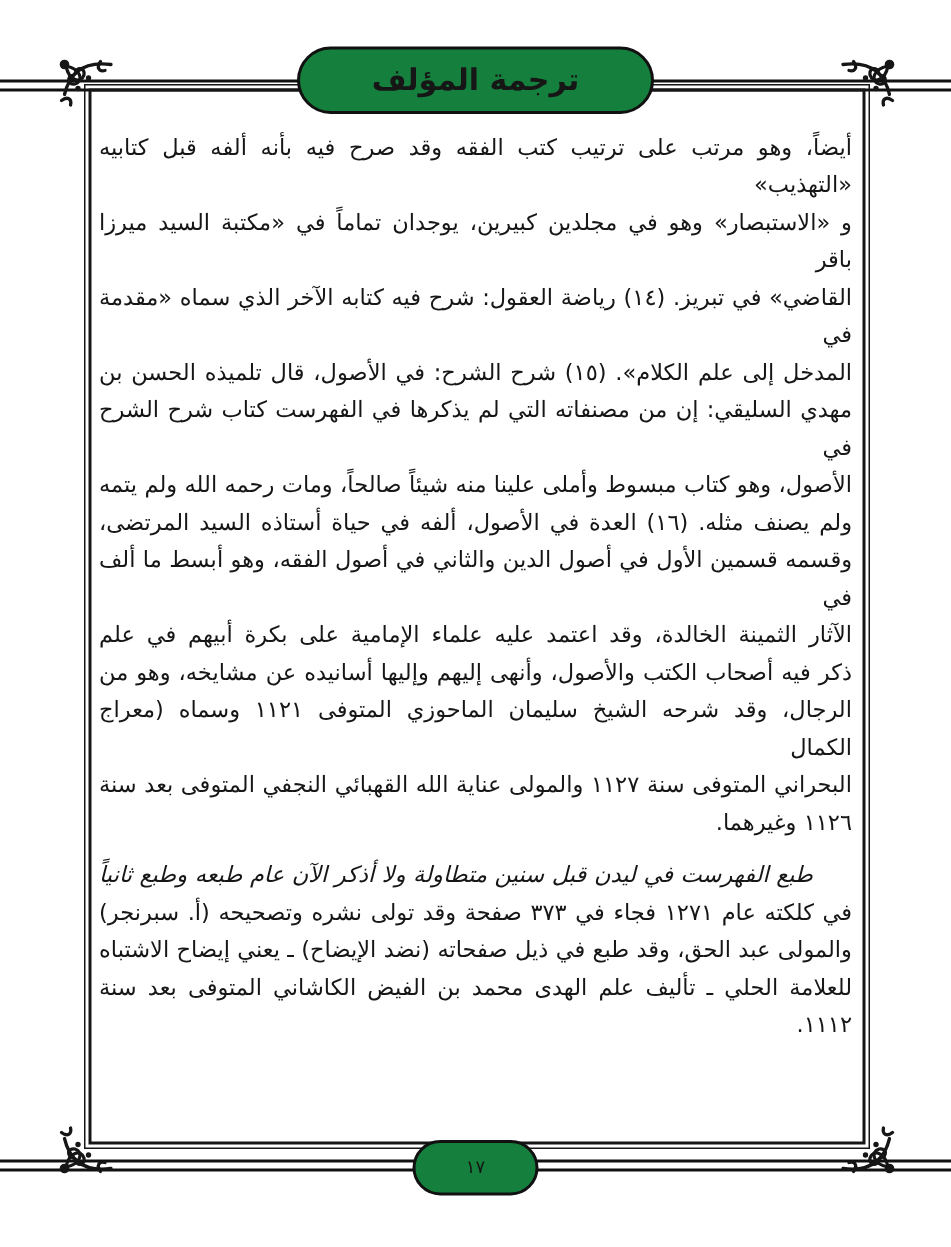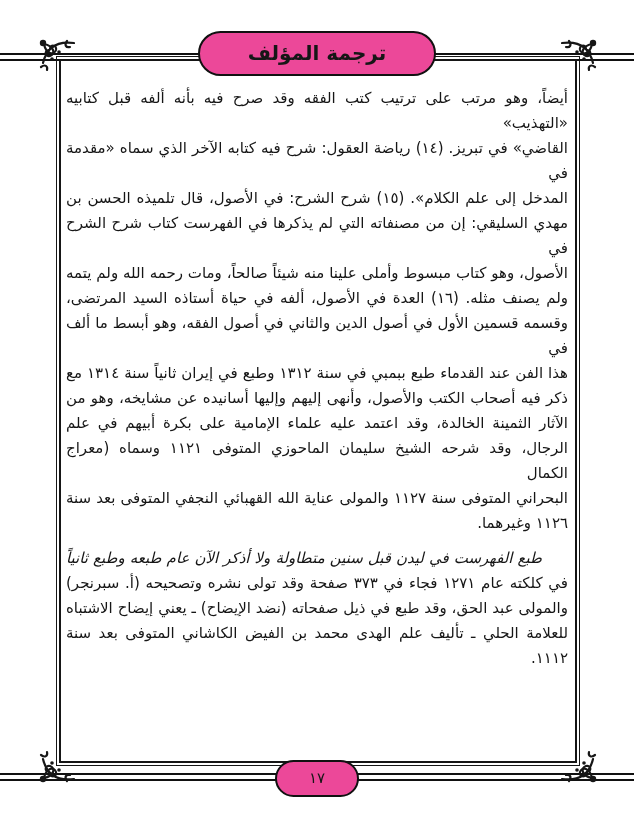--- a/index.html
+++ b/index.html
@@ -13,31 +13,31 @@
   }
   
   .hrule{
     position:absolute;left:0;right:0;height:4px;
     border-top:2px solid #111;border-bottom:2px solid #111;
   }
   .hrule.top{top:53px;}
   .hrule.bottom{top:773px;}
   .cartouche{
     position:absolute;left:50%;transform:translateX(-50%);
-    background:#ec4899;border:2px solid #111;border-radius:24px;
+    background:#15803d;border:2px solid #111;border-radius:24px;
     display:flex;align-items:center;justify-content:center;
     z-index:5;
   }
   .cartouche.title-box{top:31px;width:234px;height:41px;}
   .cartouche.pagenum-box{top:760px;width:80px;height:33px;}
   .title-text{
     font-size:20px;font-weight:bold;letter-spacing:0;
     padding-bottom:2px;
   }
-  .pagenum-text{font-size:15px;padding-bottom:2px;}
+  .pagenum-text{font-size:12px;padding-bottom:2px;}
   
   .frame{
     position:absolute;left:56px;top:56px;width:522px;height:708px;
     border:1px solid #161616;
   }
   .frame-inner{
     position:absolute;inset:2px;
     border:2px solid #161616;
   }
   .corner{
@@ -125,29 +125,29 @@
     </g>
     <circle cx="6" cy="6" r="3.2" fill="#161616"></circle>
     <circle cx="22" cy="15" r="1.8" fill="#161616"></circle>
     <circle cx="15" cy="22" r="1.8" fill="#161616"></circle>
   </svg>
 </div>
 
 <div class="text-body" id="text-body">
     <div class="para">
       <div class="line">أيضاً، وهو مرتب على ترتيب كتب الفقه وقد صرح فيه بأنه ألفه قبل كتابيه «التهذيب»</div>
+      <div class="line">و «الاستبصار» وهو في مجلدين كبيرين، يوجدان تماماً في «مكتبة السيد ميرزا باقر</div>
       <div class="line">القاضي» في تبريز. (١٤) رياضة العقول: شرح فيه كتابه الآخر الذي سماه «مقدمة في</div>
       <div class="line">المدخل إلى علم الكلام». (١٥) شرح الشرح: في الأصول، قال تلميذه الحسن بن</div>
       <div class="line">مهدي السليقي: إن من مصنفاته التي لم يذكرها في الفهرست كتاب شرح الشرح في</div>
       <div class="line">الأصول، وهو كتاب مبسوط وأملى علينا منه شيئاً صالحاً، ومات رحمه الله ولم يتمه</div>
       <div class="line">ولم يصنف مثله. (١٦) العدة في الأصول، ألفه في حياة أستاذه السيد المرتضى،</div>
       <div class="line">وقسمه قسمين الأول في أصول الدين والثاني في أصول الفقه، وهو أبسط ما ألف في</div>
-      <div class="line">هذا الفن عند القدماء طبع ببمبي في سنة ١٣١٢ وطبع في إيران ثانياً سنة ١٣١٤ مع</div>
+      <div class="line">الآثار الثمينة الخالدة، وقد اعتمد عليه علماء الإمامية على بكرة أبيهم في علم</div>
       <div class="line">ذكر فيه أصحاب الكتب والأصول، وأنهى إليهم وإليها أسانيده عن مشايخه، وهو من</div>
-      <div class="line">الآثار الثمينة الخالدة، وقد اعتمد عليه علماء الإمامية على بكرة أبيهم في علم</div>
       <div class="line">الرجال، وقد شرحه الشيخ سليمان الماحوزي المتوفى ١١٢١ وسماه (معراج الكمال</div>
       <div class="line">البحراني المتوفى سنة ١١٢٧ والمولى عناية الله القهبائي النجفي المتوفى بعد سنة</div>
       <div class="line final">١١٢٦ وغيرهما.</div>
     </div>
     <div class="para indent">
       <div class="line">طبع الفهرست في ليدن قبل سنين متطاولة ولا أذكر الآن عام طبعه وطبع ثانياً</div>
       <div class="line">في كلكته عام ١٢٧١ فجاء في ٣٧٣ صفحة وقد تولى نشره وتصحيحه (أ. سبرنجر)</div>
       <div class="line">والمولى عبد الحق، وقد طبع في ذيل صفحاته (نضد الإيضاح) ـ يعني إيضاح الاشتباه</div>
       <div class="line">للعلامة الحلي ـ تأليف علم الهدى محمد بن الفيض الكاشاني المتوفى بعد سنة</div>
       <div class="line final">١١١٢.</div>

